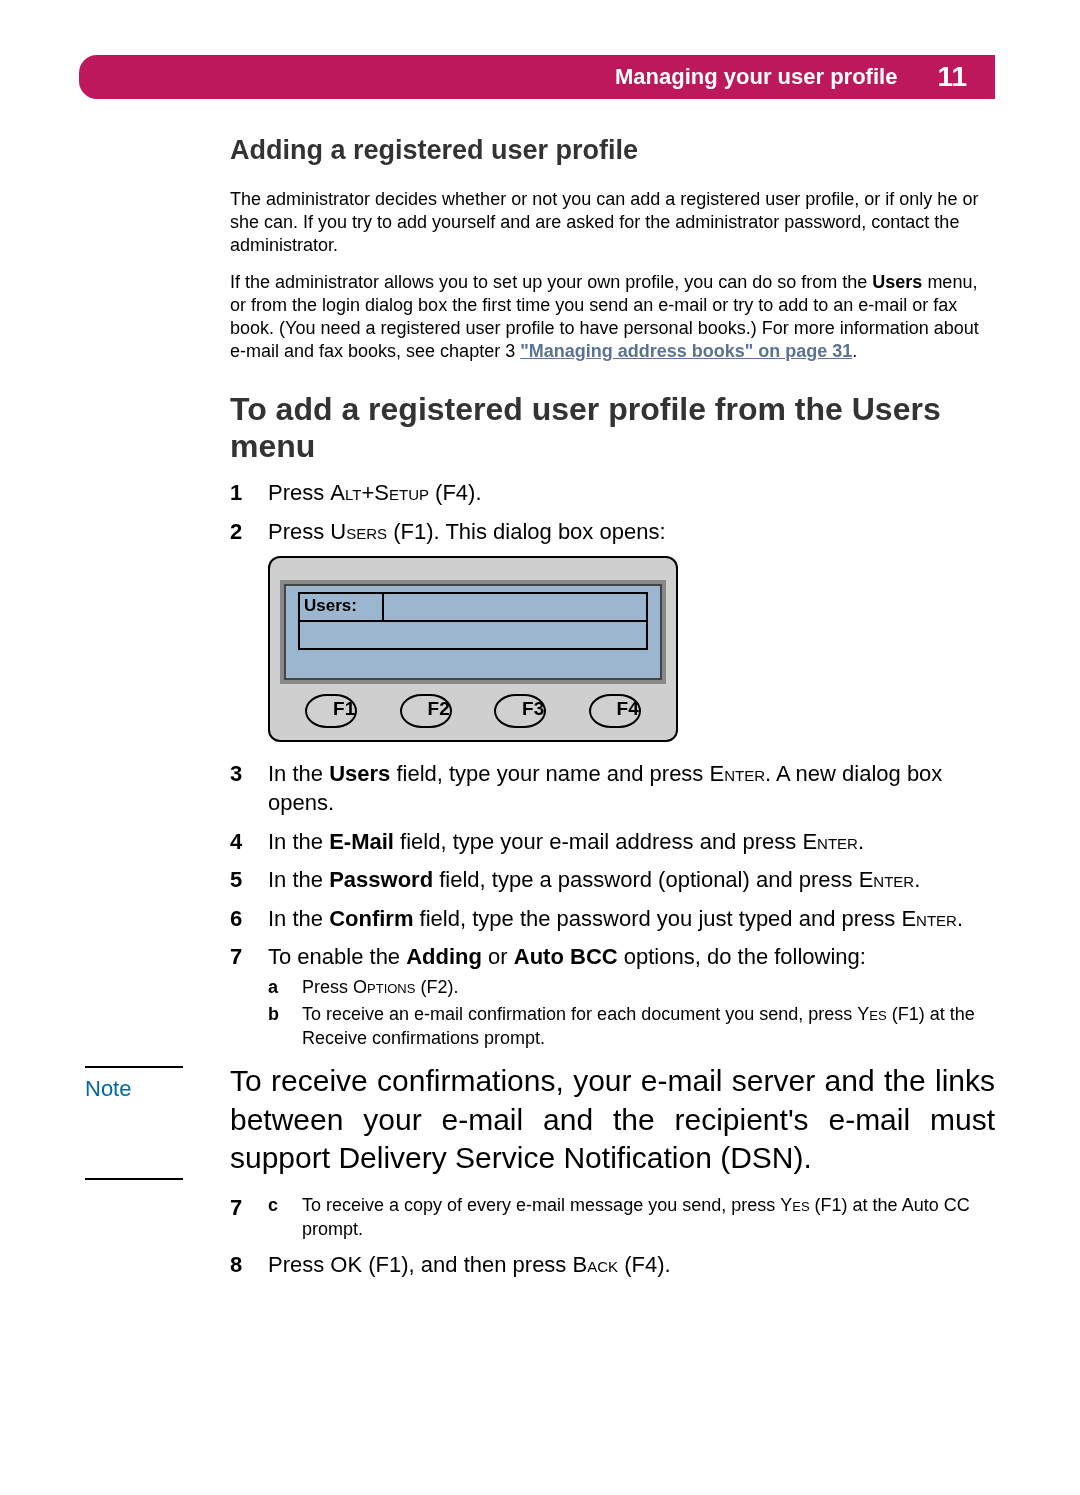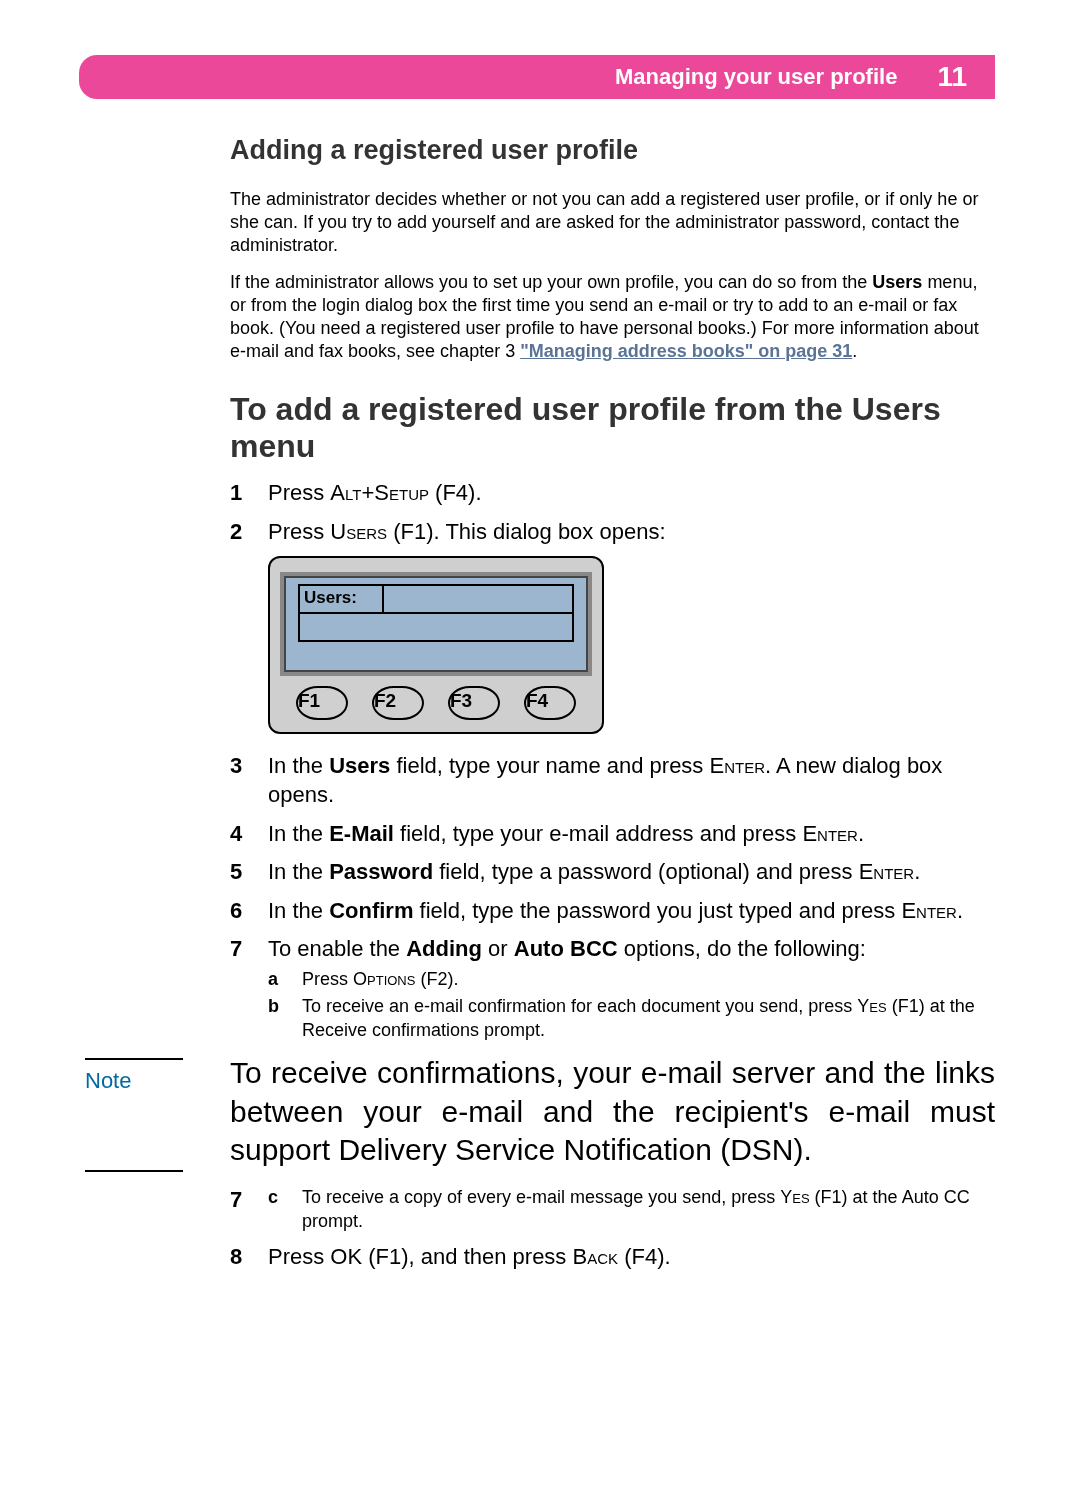--- a/index.html
+++ b/index.html
@@ -7,21 +7,21 @@
     padding: 0;
     background: #fff;
     font-family: Arial, Helvetica, sans-serif;
     color: #000;
     width: 1080px;
   }
   .page {
     padding: 55px 85px 60px 85px;
   }
   .header-bar {
-    background: #ec4899;
+    background: #be185d;
     color: #fff;
     font-weight: bold;
     font-size: 22px;
     padding: 6px 18px 6px 18px;
     border-radius: 18px 0 0 18px;
     display: flex;
     justify-content: flex-end;
     align-items: center;
     gap: 40px;
     margin-bottom: 36px;
@@ -94,26 +94,26 @@
     position: absolute;
     left: 0;
     top: 0;
     font-weight: bold;
   }
   .sc { font-variant: small-caps; }
   .kw { font-weight: bold; }
 
   
   .device {
-    width: 336px;
+    width: 410px;
     margin: 10px 0 18px 0;
     border: 2px solid #000;
     border-radius: 12px;
     background: #cfcfcf;
-    padding: 14px 10px 8px 10px;
+    padding: 22px 10px 8px 10px;
     box-sizing: border-box;
   }
   .screen {
     background: #9db6d0;
     border: 4px solid #888;
     box-shadow: inset 0 0 0 2px #444;
     height: 96px;
     position: relative;
   }
   .screen-inner {
@@ -141,21 +141,21 @@
     justify-content: space-around;
     margin-top: 10px;
     padding: 0 4px 4px 4px;
   }
   .fkey {
     border: 2px solid #000;
     border-radius: 50% / 60%;
     width: 48px;
     height: 30px;
     line-height: 26px;
-    text-align: left;
+    text-align: right;
     font-weight: bold;
     font-size: 19px;
     background: #d0d0d0;
   }
 
   
   .note-row {
     display: flex;
     margin: 12px 0 14px 0;
   }

